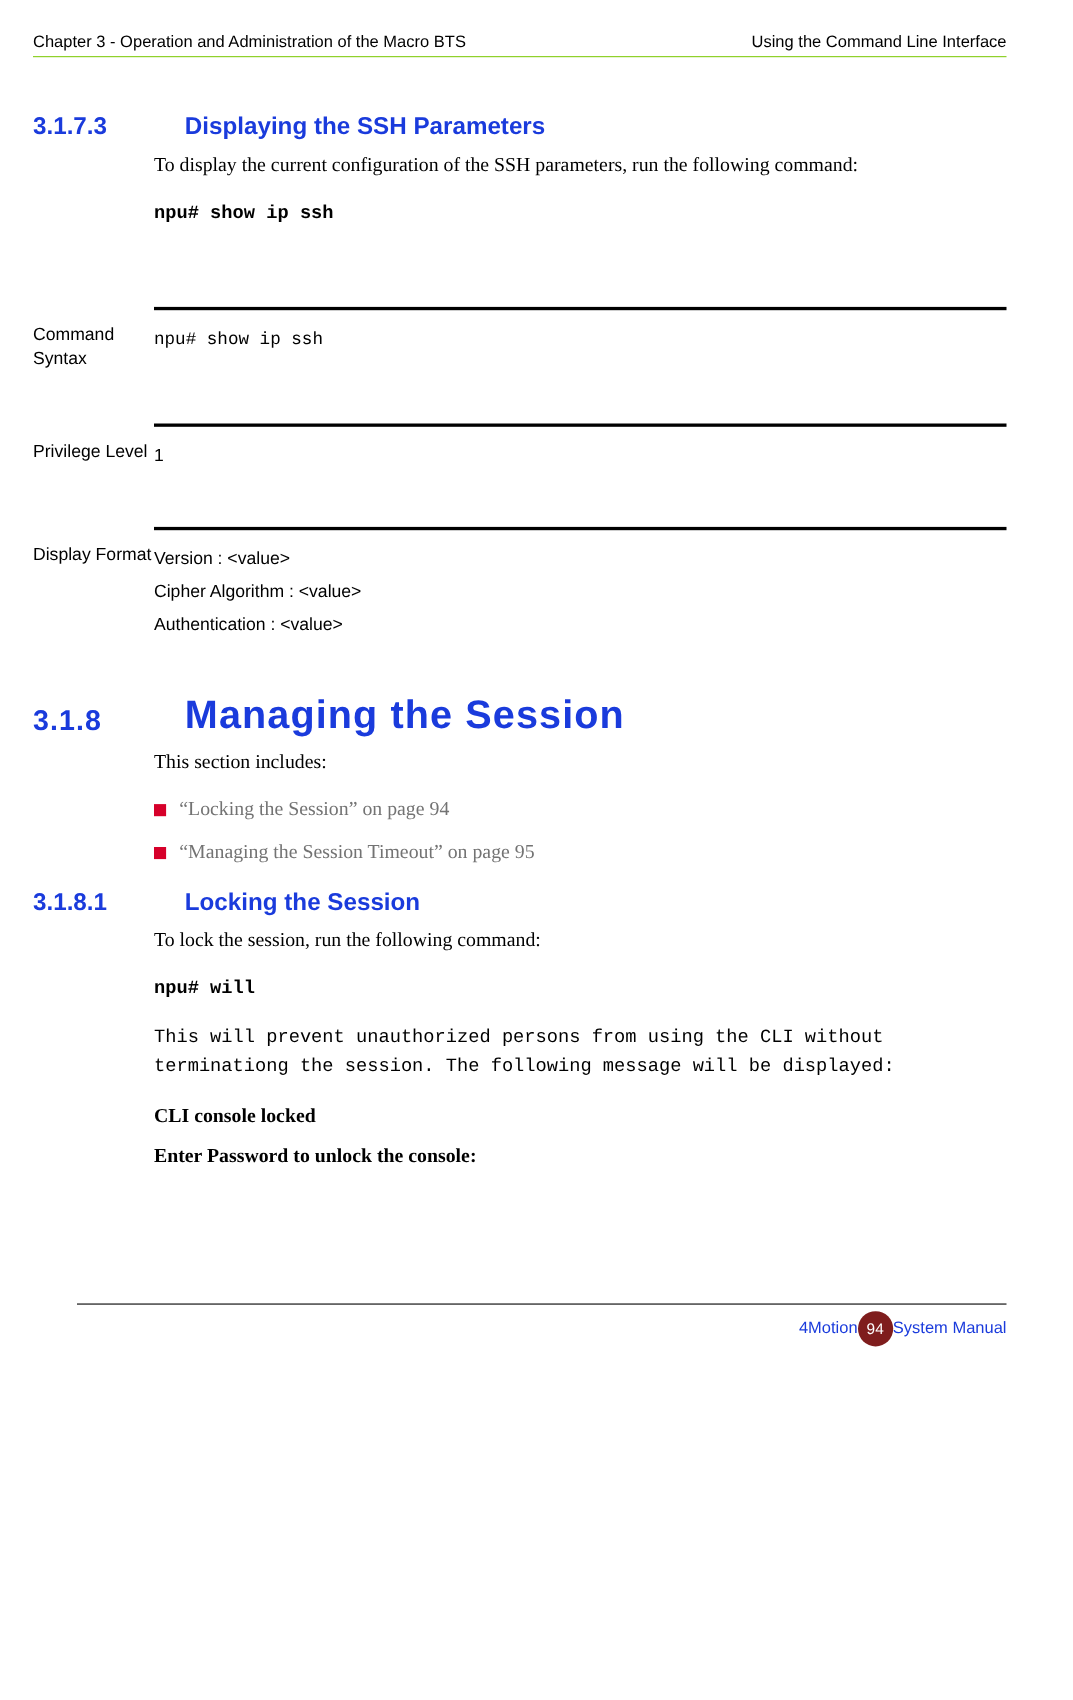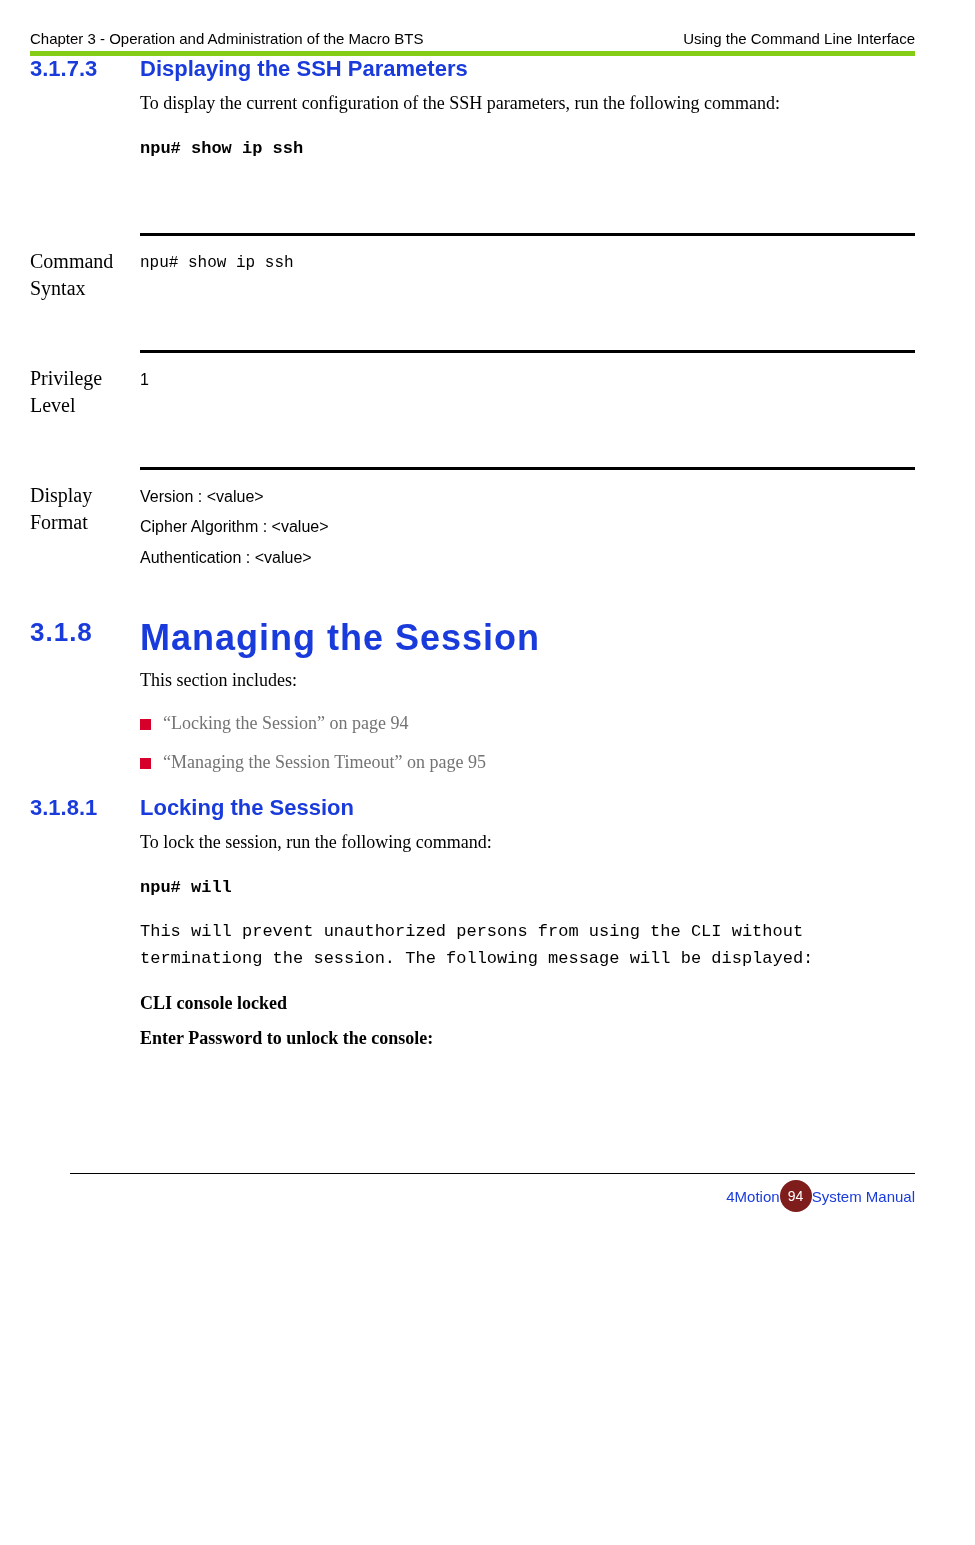--- a/index.html
+++ b/index.html
@@ -10,22 +10,23 @@
     color: #000;
     width: 975px;
   }
   .page {
     padding: 30px 60px 30px 30px;
     box-sizing: border-box;
   }
   .header-row {
     display: flex;
     justify-content: space-between;
-    border-bottom: 5px solid #84cc16;
+    border-bottom: 1px solid #84cc16;
     padding-bottom: 4px;
+    margin-bottom: 50px;
     font-size: 15px;
     font-family: Arial, Helvetica, sans-serif;
   }
   .footer {
     border-top: 1px solid #000;
     display: flex;
     justify-content: flex-end;
     align-items: center;
     margin-top: 120px;
     padding-top: 6px;
@@ -44,22 +45,23 @@
     height: 32px;
     display: inline-flex;
     align-items: center;
     justify-content: center;
     font-family: Arial, Helvetica, sans-serif;
     font-size: 14px;
   }
   .content { margin-left: 110px; }
   .sec-row {
     display: flex;
-    align-items: flex-start;
+    align-items: flex-end;
     margin-bottom: 8px;
+    gap: 28px;
   }
   .sec-num {
     width: 110px;
     font-weight: bold;
     color: #1a3bdc;
     font-family: Arial, Helvetica, sans-serif;
   }
   .sec-num.h3 { font-size: 22px; }
   .sec-num.h2 { font-size: 26px; letter-spacing: 1px; }
   .sec-title {
@@ -84,22 +86,22 @@
   .info-block {
     border-top: 3px solid #000;
     padding-top: 12px;
     margin-top: 28px;
     display: flex;
     align-items: flex-start;
   }
   .info-label {
     width: 110px;
     margin-left: -110px;
-    font-family: Liberation Serif, serif;
-    font-size: 20px;
+    font-family: Liberation Sans, sans-serif;
+    font-size: 16px;
     line-height: 1.35;
   }
   .info-body {
     font-family: Arial, Helvetica, sans-serif;
     font-size: 16px;
     line-height: 1.9;
   }
   .info-body.mono-body {
     font-family: "Courier New", Courier, monospace;
   }

